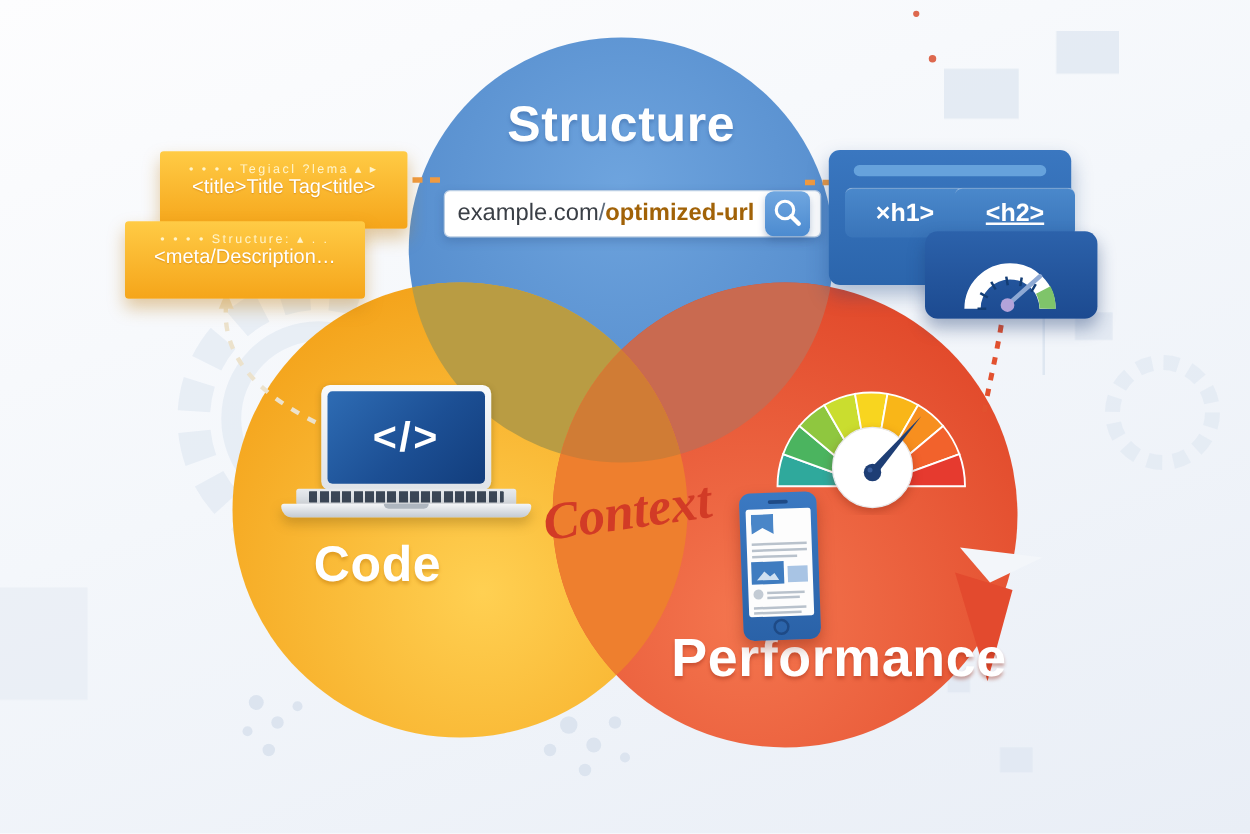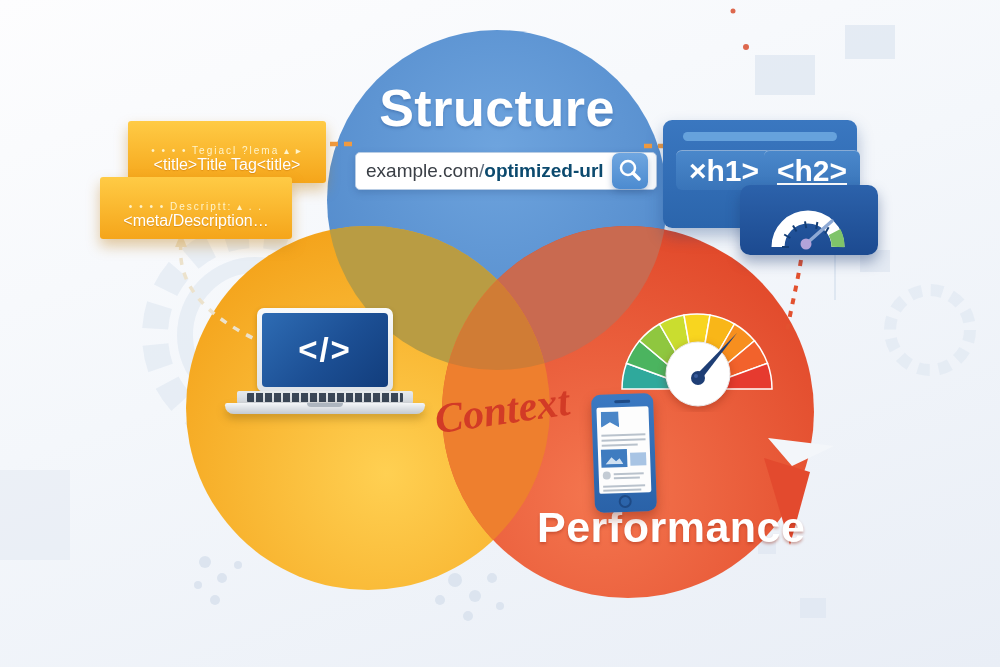--- a/index.html
+++ b/index.html
@@ -9,21 +9,21 @@
     background: linear-gradient(160deg, #fdfdfe 0%, #f4f7fb 45%, #e9eef6 100%);
   }
   .stage svg { display: block; }
   .abs { position: absolute; }
 
   
   .big-label {
     position: absolute; color: #fff; font-weight: bold; text-align: center;
     letter-spacing: .5px;
   }
-  .label-structure { left: 377px; top: 78px; width: 240px; font-size: 52px;
+  .label-structure { left: 377px; top: 78px; width: 240px; font-size: 40px;
     text-shadow: 0 2px 3px rgba(40,80,140,.35); }
   .label-code { left: 227px; top: 430px; width: 150px; font-size: 40px;
     text-shadow: 0 2px 3px rgba(190,120,10,.45); }
   .label-performance { left: 537px; top: 503px; width: 230px; font-size: 43px;
     text-shadow: 0 2px 3px rgba(150,40,20,.4); }
   .label-context {
     position: absolute; left: 412px; top: 386px; width: 180px; text-align: center;
     font-family: "Liberation Serif", serif; font-style: italic; font-weight: bold;
     font-size: 42px; color: #d23b26; transform: rotate(-8deg);
   }
@@ -31,54 +31,54 @@
   
   .url-bar {
     position: absolute; left: 355px; top: 152px; width: 302px; height: 38px;
     background: #fff; border: 1px solid #b9cde4; border-radius: 5px;
     box-shadow: 0 3px 7px rgba(50,85,140,.3);
     display: flex; align-items: center; padding-left: 10px;
     font-size: 19px; white-space: nowrap; overflow: hidden;
   }
   .url-domain { color: #3a3f46; }
   .url-slash { color: #5d6b7c; }
-  .url-path { color: #0c4a6e; font-weight: bold; }
+  .url-path { color: #a16207; font-weight: bold; }
   .search-button {
     position: absolute; left: 612px; top: 153px; width: 36px; height: 36px;
     border-radius: 7px; background: linear-gradient(180deg, #6fa6e0, #4c8bd0);
     box-shadow: 0 3px 6px rgba(50,85,140,.35);
   }
 
   
   .tag-card {
     position: absolute; border-radius: 3px; text-align: center; color: #fff;
     background: linear-gradient(180deg, #ffcb45, #f5a51a);
     box-shadow: 0 7px 14px rgba(190,125,20,.4);
-    padding-top: 24px;
+    padding-top: 8px;
   }
   .card-title-tag { left: 128px; top: 121px; width: 198px; height: 62px; z-index: 3; }
   .card-meta { left: 100px; top: 177px; width: 192px; height: 62px; z-index: 4; }
   .tag-caption { font-size: 10px; letter-spacing: 2px; color: rgba(255,248,215,.92); }
   .tag-code { font-size: 16px; margin-top: 0; text-shadow: 0 1px 1px rgba(180,100,0,.4); }
 
   
   .headings-card {
     position: absolute; left: 663px; top: 120px; width: 194px; height: 108px;
     border-radius: 9px; background: linear-gradient(180deg, #3a77c0, #2b65ac);
     box-shadow: 0 8px 16px rgba(30,70,130,.35); z-index: 5;
   }
   .headings-topbar {
     position: absolute; left: 20px; top: 12px; width: 154px; height: 9px;
     border-radius: 5px; background: #66a2dc;
   }
   .heading-chip {
     position: absolute; top: 30px; width: 96px; height: 40px; border-radius: 6px;
     background: linear-gradient(180deg, #4a88cb, #3974b9);
     border-top: 1px solid rgba(255,255,255,.4);
-    color: #fff; font-weight: bold; font-size: 30px; text-align: center; line-height: 40px;
+    color: #fff; font-weight: bold; font-size: 20px; text-align: center; line-height: 40px;
   }
   .chip-h1 { left: 13px; }
   .chip-h2 { left: 101px; text-decoration: underline; }
 
   
   .mini-gauge-card {
     position: absolute; left: 740px; top: 185px; width: 138px; height: 70px;
     border-radius: 10px; background: linear-gradient(180deg, #2c62ab, #1c4a90);
     box-shadow: 0 7px 14px rgba(25,55,110,.4); z-index: 6; overflow: hidden;
   }
@@ -234,41 +234,42 @@
     <g fill="none">
       <line x1="330" y1="144" x2="356" y2="144" stroke="#f09a40" stroke-width="4.5" stroke-dasharray="8 6"></line>
       <line x1="644" y1="146" x2="678" y2="146" stroke="#f09a40" stroke-width="4.5" stroke-dasharray="8 6"></line>
       <path d="M 181 243 C 176 292 216 330 312 362" stroke="#ece2cc" stroke-width="3.5" stroke-dasharray="7 8"></path>
       <path d="M 801 260 C 797 285 791 308 787 332" stroke="#e2512f" stroke-width="4" stroke-dasharray="6 7"></path>
     </g>
     <polygon points="175,247 187,247 181,233" fill="#ece2cc"></polygon>
   </svg>
 
   <div class="big-label label-structure">Structure</div>
+  <div class="big-label label-code">Code</div>
   <div class="big-label label-performance">Performance</div>
   <div class="label-context">Context</div>
 
   <div class="url-bar">
     <span class="url-domain">example.com</span>
       <span class="url-slash">/</span>
       <span class="url-path">optimized-url</span>
   </div>
   <div class="search-button">
     <svg width="36" height="36">
       <circle cx="16" cy="15" r="7" fill="none" stroke="#ffffff" stroke-width="2.5"></circle>
       <line x1="21" y1="20" x2="27" y2="26" stroke="#ffffff" stroke-width="3.5" stroke-linecap="round"></line>
     </svg>
   </div>
 
   <div class="tag-card card-title-tag">
     <div class="tag-caption">• • • •  Tegiacl  ?lema  ▴ ▸</div>
     <div class="tag-code">&lt;title&gt;Title Tag&lt;title&gt;</div>
   </div>
   <div class="tag-card card-meta">
-    <div class="tag-caption">• • • •  Descriptt:  ▴ . .</div>
+    <div class="tag-caption">• • • •  Structure:  ▴ . .</div>
     <div class="tag-code">&lt;meta/Description…</div>
   </div>
 
   <div class="headings-card">
     <div class="headings-topbar"></div>
     <div class="heading-chip chip-h1">×h1&gt;</div>
     <div class="heading-chip chip-h2">&lt;h2&gt;</div>
   </div>
 
   <div class="mini-gauge-card">

